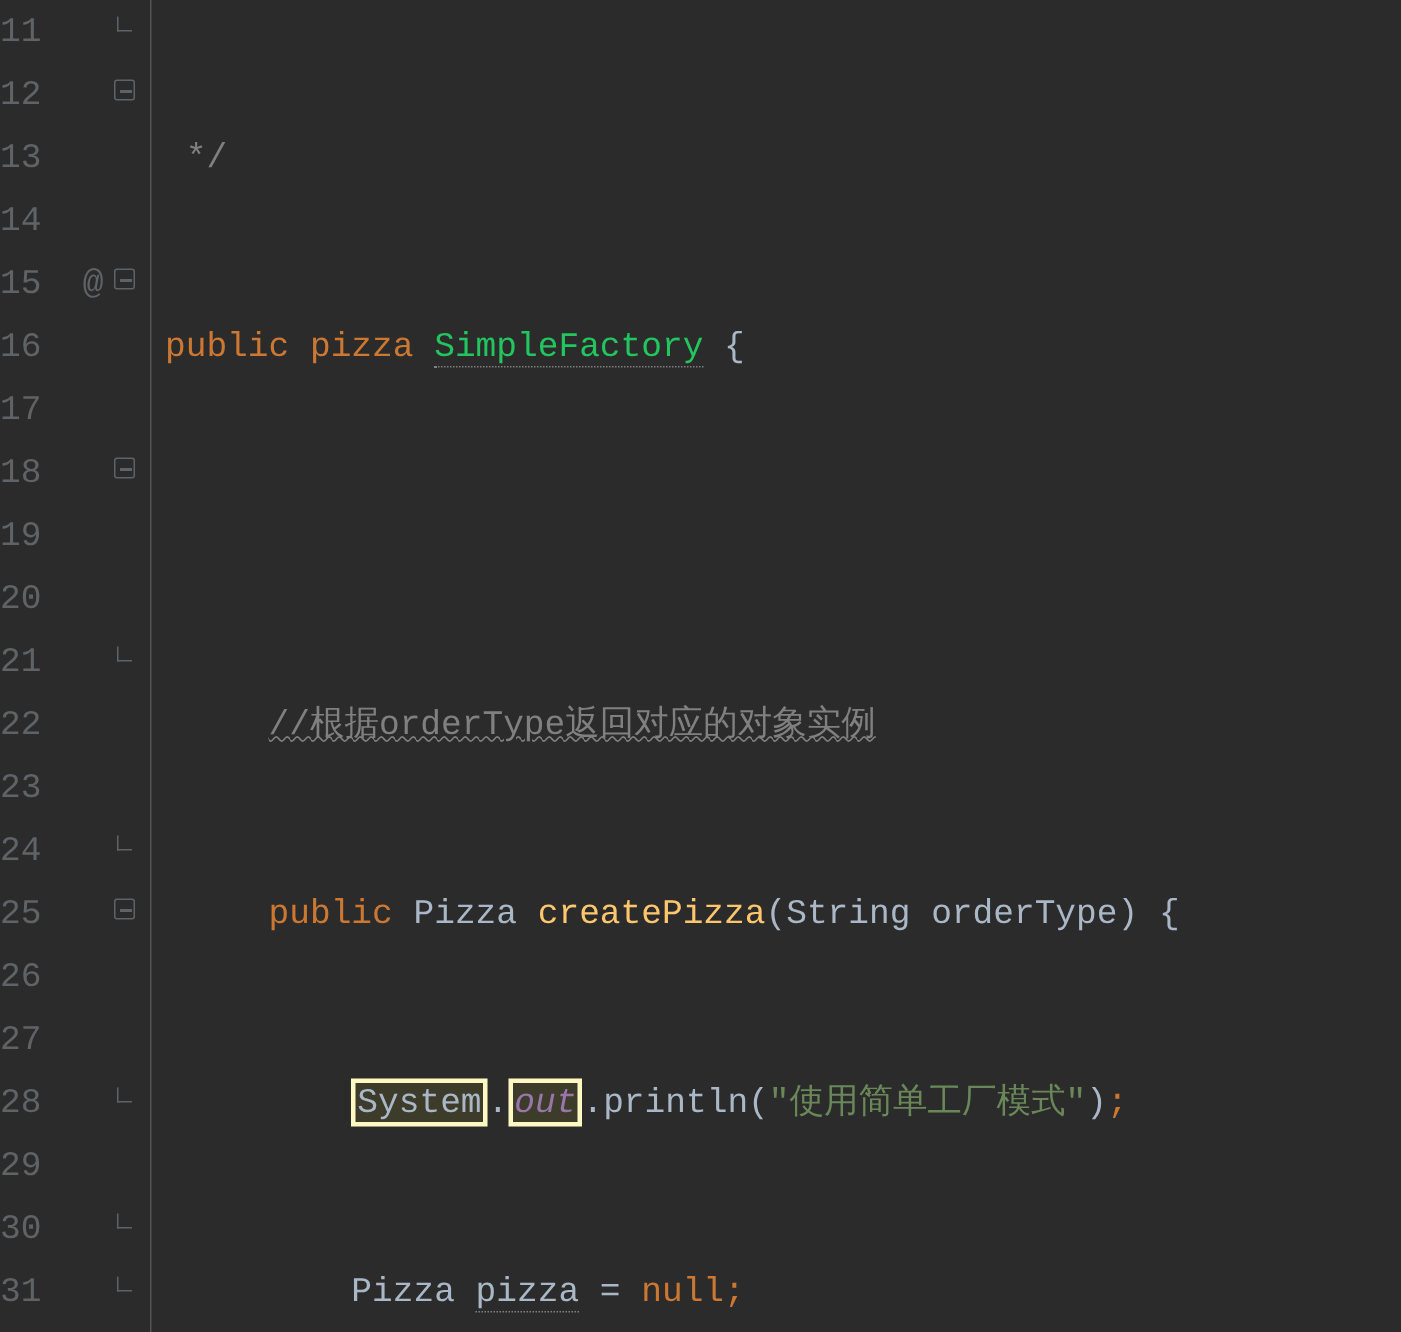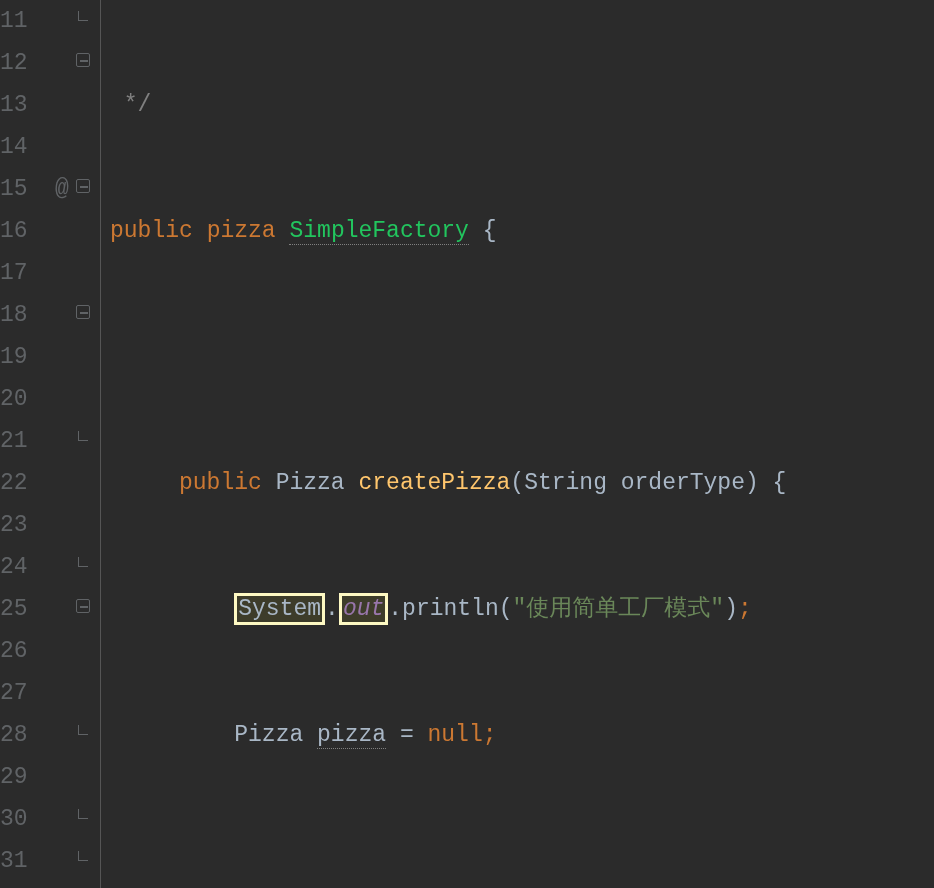--- a/index.html
+++ b/index.html
@@ -186,20 +186,21 @@
       <div class="ln"></div>
     </div>
   </div>
 
   <div class="vline"></div>
 
   <div class="code">
     <div class="code-line"><span class="comment"> */</span></div>
     <div class="code-line"><span class="kw">public</span> <span class="kw">pizza</span> <span class="cls underline">SimpleFactory</span><span class="lbrace"> {</span></div>
     <div class="code-line"></div>
+    <div class="code-line">     <span class="comment wavy">//根据orderType返回对应的对象实例</span></div>
     <div class="code-line">     <span class="kw">public</span> <span class="type">Pizza</span> <span class="method">createPizza</span><span>(</span><span>String</span><span> orderType</span><span>)</span><span class="lbrace"> {</span></div>
     <div class="code-line">         <span class="box-hl">System</span><span>.</span><span class="field box-hl">out</span><span>.</span><span>println</span><span>(</span><span class="str">"使用简单工厂模式"</span><span>)</span><span class="punct">;</span></div>
     <div class="code-line">         <span>Pizza </span><span class="underline">pizza</span><span> = </span><span class="kw">null</span><span class="punct">;</span></div>
     
     
     
     
     
     
     

